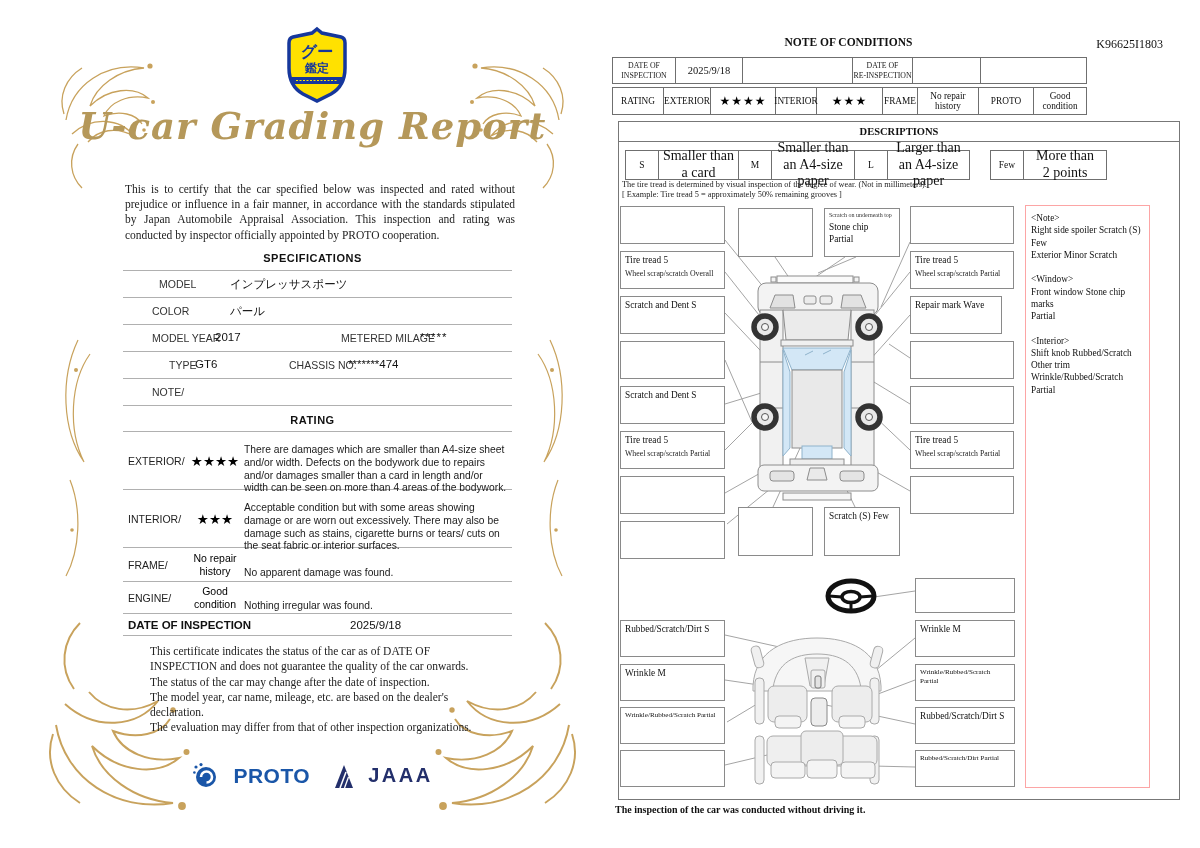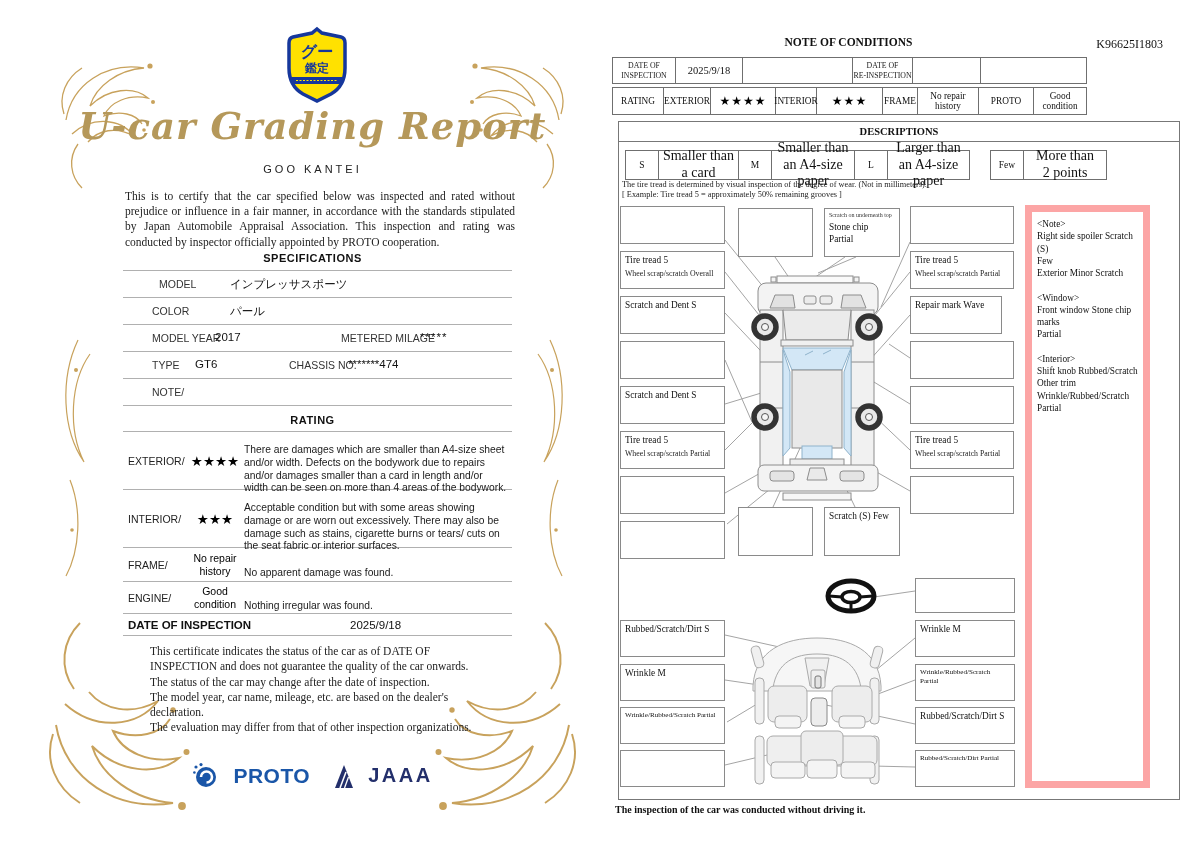--- a/index.html
+++ b/index.html
@@ -6,21 +6,21 @@
     font-family:"Liberation Sans",sans-serif;}
   .page{position:absolute;background:#fff;}
   
   #cert{left:30px;top:10px;width:565px;height:838px;}
   .abs{position:absolute;}
   #cert-title{left:0;top:94px;width:100%;text-align:center;
     font-family:"DejaVu Serif","Liberation Serif",serif;font-style:italic;font-weight:bold;
     font-size:37px;color:#b5985a;letter-spacing:1px;}
   #cert-org{left:0;top:153px;width:100%;text-align:center;font-size:11px;letter-spacing:3px;color:#222;}
   #cert-intro{left:95px;top:172px;width:390px;font-family:"Liberation Serif",serif;
-    font-size:11.5px;line-height:1.32;color:#222;text-align:justify;margin-top:7px;}
+    font-size:11.5px;line-height:1.32;color:#222;text-align:justify;}
   .sec-head{width:100%;text-align:center;font-size:11px;font-weight:600;letter-spacing:.5px;color:#111;}
   #spec-table{left:93px;top:260px;width:389px;border-top:1px solid #b0b0b0;}
   .srow{position:relative;height:26px;border-bottom:1px solid #b0b0b0;}
   .sl{position:absolute;top:7px;font-size:10.5px;color:#333;padding-left:24px;}
   .sv{position:absolute;top:6px;font-size:11.5px;color:#111;}
   #rating-table{left:93px;top:421px;width:389px;border-top:1px solid #b0b0b0;}
   .rrow{display:flex;align-items:center;border-bottom:1px solid #b0b0b0;}
   .rl{width:58px;padding-left:5px;font-size:10.5px;color:#222;}
   .rv{width:58px;text-align:center;font-size:13.5px;color:#000;white-space:pre-line;}
   .rv.txt{font-size:10.5px;line-height:1.15;}
@@ -52,21 +52,21 @@
   .lc.last{border-right:none;}
   .lletter{font-size:9.5px;color:#111;}
   .ldesc{font-size:14px;line-height:1.2;white-space:pre-line;color:#111;}
   #tread-note{left:17px;top:170px;width:400px;font-size:8.3px;line-height:1.25;color:#222;white-space:pre-line;}
   .abox{position:absolute;background:#fff;border:1px solid #8a8a8a;z-index:3;padding:3px 4px;
     box-sizing:border-box;overflow:hidden;}
   .b1{font-size:9.3px;line-height:1.25;color:#111;}
   .b2{font-size:7.8px;line-height:1.3;color:#222;margin-top:2px;}
   .sm .b1{font-size:7.1px;}
   .tiny{font-size:6px;line-height:1.15;color:#333;margin-bottom:3px;}
-  #notes-panel{left:420px;top:195px;width:125px;height:583px;border:7px solid #fca5a5;z-index:3;
+  #notes-panel{left:420px;top:195px;width:125px;height:583px;border:1px solid #fca5a5;z-index:3;
     background:#fff;box-sizing:border-box;padding:6px 5px;font-size:9.3px;line-height:1.32;
     color:#111;white-space:pre-line;position:absolute;}
   #cond-footer{left:10px;top:794px;font-size:10px;font-weight:600;color:#111;}
   svg{display:block;}
   #diag{position:absolute;left:0;top:0;z-index:1;pointer-events:none;}
   #flourish{position:absolute;left:0;top:0;z-index:0;pointer-events:none;}
 </style>
 </head>
 <body>
 
@@ -102,42 +102,41 @@
 
   <svg class="abs" style="left:253px;top:16px" width="68" height="78" viewBox="0 0 68 78">
     <path d="M34,3 L39,7 L58,11 Q62,12 62,17 L62,42 Q62,60 48,68 L34,75 L20,68 Q6,60 6,42 L6,17 Q6,12 10,11 L29,7 Z" fill="#ffe100" stroke="#16379c" stroke-width="3.5"></path>
     <text x="34" y="31" text-anchor="middle" font-size="16" font-weight="bold" fill="#16379c">グー</text>
     <text x="34" y="46" text-anchor="middle" font-size="12" font-weight="bold" fill="#16379c">鑑定</text>
     <path d="M9,51 L59,51 L59,58 L9,58 Z" fill="#16379c"></path>
     <line x1="13" y1="54.5" x2="55" y2="54.5" stroke="#ffe100" stroke-width="1.2" stroke-dasharray="2,1.5"></line>
   </svg>
 
   <div id="cert-title" class="abs">U-car Grading Report</div>
-  <div id="cert-org" class="abs">GOO KANTEI</div>
   <div id="cert-intro" class="abs">This is to certify that the car specified below was inspected and rated without prejudice or influence in a fair manner, in accordance with the standards stipulated by Japan Automobile Appraisal Association. This inspection and rating was conducted by inspector officially appointed by PROTO cooperation.</div>
 
   <div class="abs sec-head" style="top:242px">SPECIFICATIONS</div>
 
   <div id="spec-table" class="abs">
     <div class="srow">
       <span class="sl" style="left:12px">MODEL</span>
       <span class="sv" style="left:107px">インプレッサスポーツ</span>
     </div>
     <div class="srow">
       <span class="sl" style="left:5px">COLOR</span>
       <span class="sv" style="left:107px">パール</span>
     </div>
     <div class="srow">
       <span class="sl" style="left:5px">MODEL YEAR</span>
       <span class="sv" style="left:92px">2017</span>
       <span class="sl" style="left:194px">METERED MILAGE</span>
       <span class="sv" style="left:297px;letter-spacing:1px">*****</span>
     </div>
     <div class="srow">
-      <span class="sl" style="left:5px">TYPE</span>
+      <span class="sl" style="left:22px">TYPE</span>
       <span class="sv" style="left:72px">GT6</span>
       <span class="sl" style="left:142px">CHASSIS NO.</span>
       <span class="sv" style="left:225px">*******474</span>
     </div>
     <div class="srow">
       <span class="sl" style="left:5px">NOTE/</span>
     </div>
   </div>
 
   <div class="abs sec-head" style="top:404px">RATING</div>

